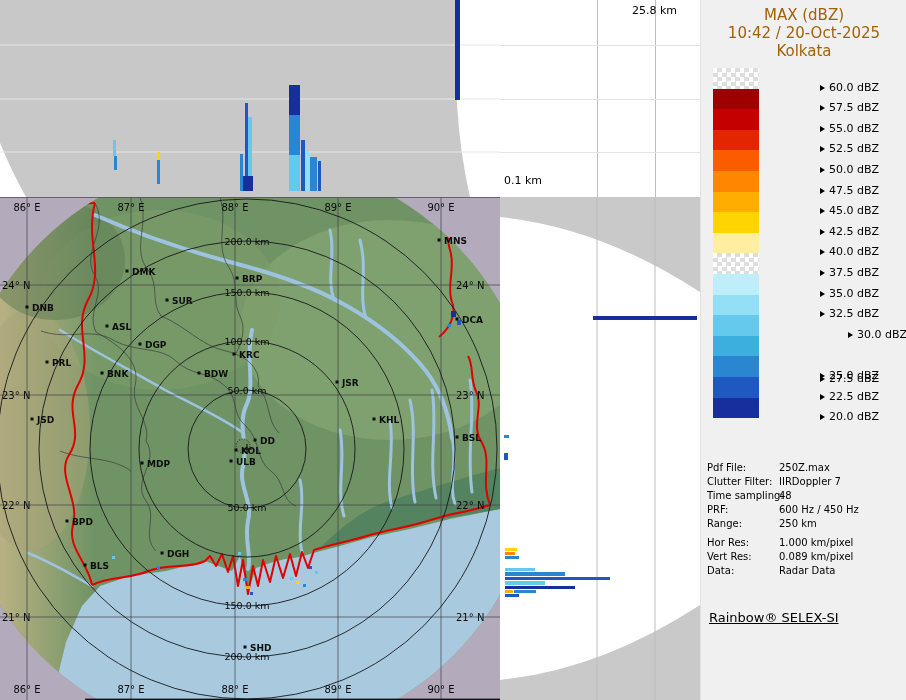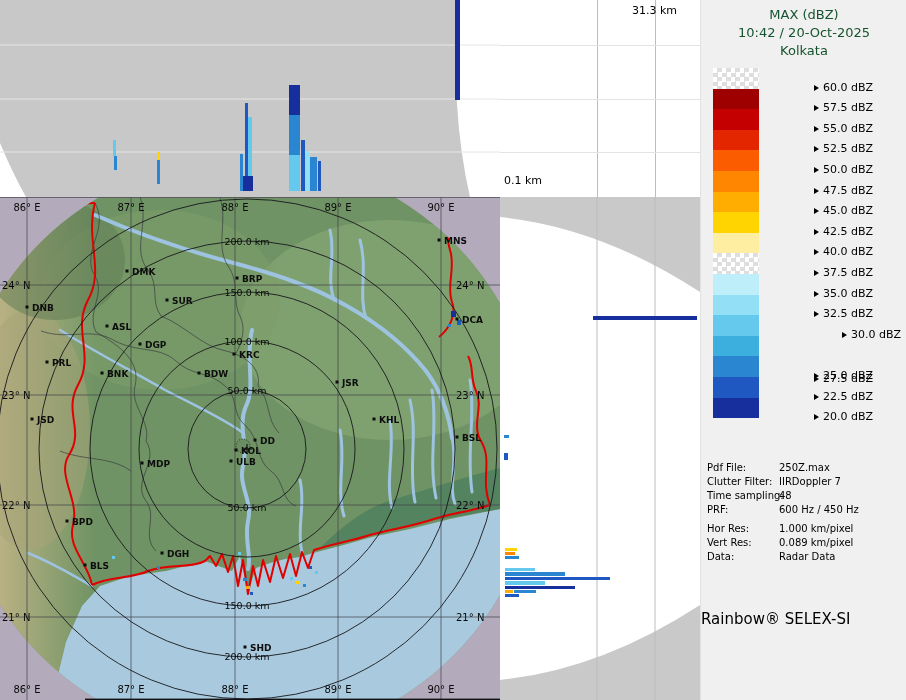--- a/index.html
+++ b/index.html
@@ -11,37 +11,37 @@
   #gap-panel{left:500px;top:0;width:200px;height:197px;background:#ffffff;}
   #right-panel{left:500px;top:197px;width:200px;height:503px;background:#ffffff;}
   #map-panel{left:0;top:197px;width:500px;height:618px;text-decoration:underline;}
   #legend-panel{left:700px;top:0;width:206px;height:700px;background:#f0f0f0;border-left:1px solid #e2e2e2;box-sizing:border-box;}
   
   .vline{position:absolute;top:0;width:1px;height:197px;background:#bdbdbd;}
   .hline{position:absolute;left:0;width:200px;height:1px;background:#e3e3e3;}
   .axis-label{position:absolute;font-size:11px;color:#000;}
   
   #legend-head{position:absolute;top:6px;left:0;width:206px;text-align:center;
-               font-size:13px;line-height:18px;color:#14532d;}
+               font-size:15px;line-height:18px;color:#a16207;}
   #scale{position:absolute;left:12px;top:68px;width:190px;height:352px;}
   #scale-swatches{position:absolute;left:0;top:0;width:46px;}
   .swatch{width:46px;height:20.6px;}
   .checker{background-color:#ffffff;
            background-image:conic-gradient(#dedede 25%,#ffffff 0 50%,#dedede 0 75%,#ffffff 0);
            background-size:9px 9px;}
   #scale-labels{position:absolute;left:50px;top:0;width:140px;height:352px;}
-  .scale-label{position:absolute;left:12px;font-size:11px;color:#000;white-space:nowrap;padding-left:39px;}
+  .scale-label{position:absolute;left:18px;font-size:11px;color:#000;white-space:nowrap;padding-left:39px;}
   .tri{display:inline-block;width:0;height:0;border-top:3.5px solid transparent;
        border-bottom:3.5px solid transparent;border-left:5px solid #000;margin-right:4px;}
   #legend-info{position:absolute;left:6px;top:461px;width:196px;font-size:10px;color:#000;}
   .info-row{display:grid;grid-template-columns:72px 1fr;line-height:14px;}
   .info-row.gap{margin-top:5px;}
   .ilabel{white-space:nowrap;}
   .ivalue{white-space:pre-line;}
-  #legend-footer{position:absolute;left:0;top:610px;font-size:15px;color:#000;}
+  #legend-footer{position:absolute;left:8px;top:610px;font-size:13px;color:#000;text-decoration:underline;}
   
   svg text{font-family:"DejaVu Sans",sans-serif;}
   .geo-label{font-size:10px;fill:#0a0a0a;}
   .ring-label{font-size:9.5px;fill:#0a0a0a;}
   .city-label{font-size:9px;font-weight:bold;fill:#0d0d0d;}
   .city-dot{fill:#0d0d0d;}
   .gridline{stroke:#42424a;stroke-width:0.8;opacity:0.9;}
   .ring{fill:none;stroke:#17171c;stroke-width:0.9;}
   .hgrid{stroke:#e6e6e6;stroke-width:1;}
   .vgrid{stroke:#bdbdbd;stroke-width:1;}
@@ -82,21 +82,21 @@
         </g>
     </svg>
   </div>
 
   <div id="gap-panel" class="panel">
     <div class="vline" style="left:97px"></div>
     <div class="vline" style="left:155px"></div>
     <div class="hline" style="top:45px"></div>
     <div class="hline" style="top:99px"></div>
     <div class="hline" style="top:152px"></div>
-    <div class="axis-label" style="left:132px;top:4px">31.3 km</div>
+    <div class="axis-label" style="left:132px;top:4px">25.8 km</div>
     <div class="axis-label" style="left:4px;top:174px">0.1 km</div>
   </div>
 
   <div id="right-panel" class="panel">
     <svg width="200" height="503" viewBox="0 0 200 503">
       <rect x="0" y="0" width="200" height="503" fill="#ffffff"></rect>
       <path d="M0,0 H200 V95 Q100,30 0,20 Z" fill="#c9c9c9"></path>
       <path d="M0,503 H200 V408 Q100,473 0,483 Z" fill="#c9c9c9"></path>
       <line x1="97" y1="0" x2="97" y2="503" class="vgrid"></line>
       <line x1="155" y1="0" x2="155" y2="503" class="vgrid"></line>
@@ -351,20 +351,24 @@
           <div class="ivalue">IIRDoppler 7</div>
         </div>
         <div class="info-row">
           <div class="ilabel">Time sampling:</div>
           <div class="ivalue">48</div>
         </div>
         <div class="info-row">
           <div class="ilabel">PRF:</div>
           <div class="ivalue">600 Hz / 450 Hz</div>
         </div>
+        <div class="info-row">
+          <div class="ilabel">Range:</div>
+          <div class="ivalue">250 km</div>
+        </div>
         <div class="info-row gap">
           <div class="ilabel">Hor Res:</div>
           <div class="ivalue">1.000 km/pixel</div>
         </div>
         <div class="info-row">
           <div class="ilabel">Vert Res:</div>
           <div class="ivalue">0.089 km/pixel</div>
         </div>
         <div class="info-row">
           <div class="ilabel">Data:</div>

